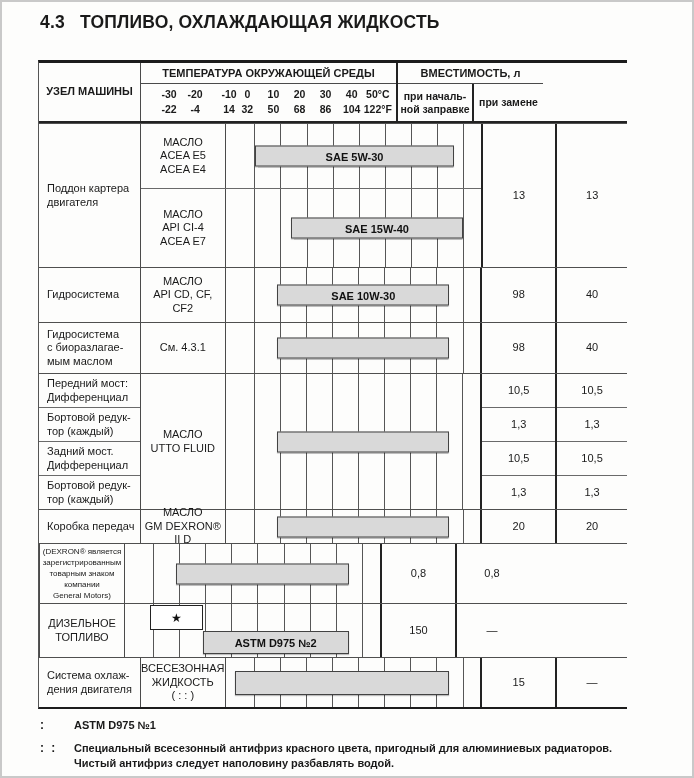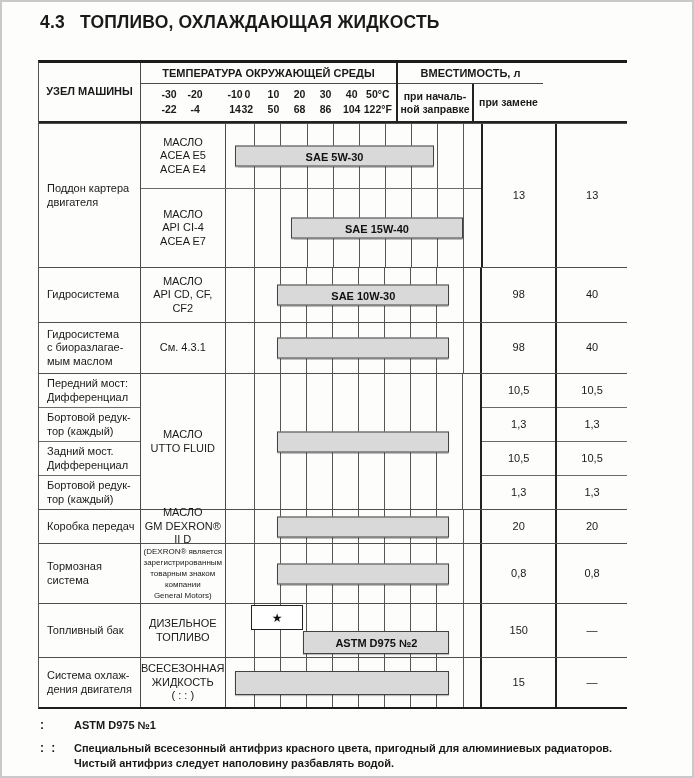--- a/index.html
+++ b/index.html
@@ -83,21 +83,21 @@
         <div class="htitle">ТЕМПЕРАТУРА ОКРУЖАЮЩЕЙ СРЕДЫ</div>
         <div class="tickwrap">
             <div class="tick" style="left: 28px;">
               <div>-30</div>
               <div>-22</div>
             </div>
             <div class="tick" style="left: 54.1px;">
               <div>-20</div>
               <div>-4</div>
             </div>
-            <div class="tick" style="left: 94px;">
+            <div class="tick" style="left: 88px;">
               <div>-10</div>
               <div>14</div>
             </div>
             <div class="tick" style="left: 106.3px;">
               <div>0</div>
               <div>32</div>
             </div>
             <div class="tick" style="left: 132.4px;">
               <div>10</div>
               <div>50</div>
@@ -141,21 +141,21 @@
           <div class="w3 bl">
               <div class="gridline" style="left: 28px;"></div>
               <div class="gridline" style="left: 54.1px;"></div>
               <div class="gridline" style="left: 80.2px;"></div>
               <div class="gridline" style="left: 106.3px;"></div>
               <div class="gridline" style="left: 132.4px;"></div>
               <div class="gridline" style="left: 158.5px;"></div>
               <div class="gridline" style="left: 184.6px;"></div>
               <div class="gridline" style="left: 210.7px;"></div>
               <div class="gridline" style="left: 236.8px;"></div>
-              <div class="bar" style="left: 9px; width: 198.36px;">SAE 5W-30</div>
+              <div class="bar" style="left: 29px; width: 198.36px;">SAE 5W-30</div>
             </div>
         </div>
         <div class="subrow sub-a2">
           <div class="cell w2">МАСЛО
 API CI-4
 ACEA E7</div>
           <div class="w3 bl">
               <div class="gridline" style="left: 28px;"></div>
               <div class="gridline" style="left: 54.1px;"></div>
               <div class="gridline" style="left: 80.2px;"></div>
@@ -268,22 +268,20 @@
           <div class="gridline" style="left: 184.6px;"></div>
           <div class="gridline" style="left: 210.7px;"></div>
           <div class="gridline" style="left: 236.8px;"></div>
           <div class="bar" style="left: 51.49px; width: 172.26px;"></div>
         </div>
       <div class="cell w4 blh">20</div>
       <div class="cell w5 blh">20</div>
     </div>
 
     <div class="band h-f">
-      <div class="cell w1 left">Тормозная
-система</div>
       <div class="cell w2 bl smallnote">(DEXRON® является
 зарегистрированным
 товарным знаком
 компании
 General Motors)</div>
       <div class="w3 bl">
           <div class="gridline" style="left: 28px;"></div>
           <div class="gridline" style="left: 54.1px;"></div>
           <div class="gridline" style="left: 80.2px;"></div>
           <div class="gridline" style="left: 106.3px;"></div>
@@ -292,21 +290,20 @@
           <div class="gridline" style="left: 184.6px;"></div>
           <div class="gridline" style="left: 210.7px;"></div>
           <div class="gridline" style="left: 236.8px;"></div>
           <div class="bar" style="left: 51.49px; width: 172.26px;"></div>
         </div>
       <div class="cell w4 blh">0,8</div>
       <div class="cell w5 blh">0,8</div>
     </div>
 
     <div class="band h-g">
-      <div class="cell w1 left">Топливный бак</div>
       <div class="cell w2 bl">ДИЗЕЛЬНОЕ
 ТОПЛИВО</div>
       <div class="w3 bl">
           <div class="gridline" style="left: 28px;"></div>
           <div class="gridline" style="left: 54.1px;"></div>
           <div class="gridline" style="left: 80.2px;"></div>
           <div class="gridline" style="left: 106.3px;"></div>
           <div class="gridline" style="left: 132.4px;"></div>
           <div class="gridline" style="left: 158.5px;"></div>
           <div class="gridline" style="left: 184.6px;"></div>

